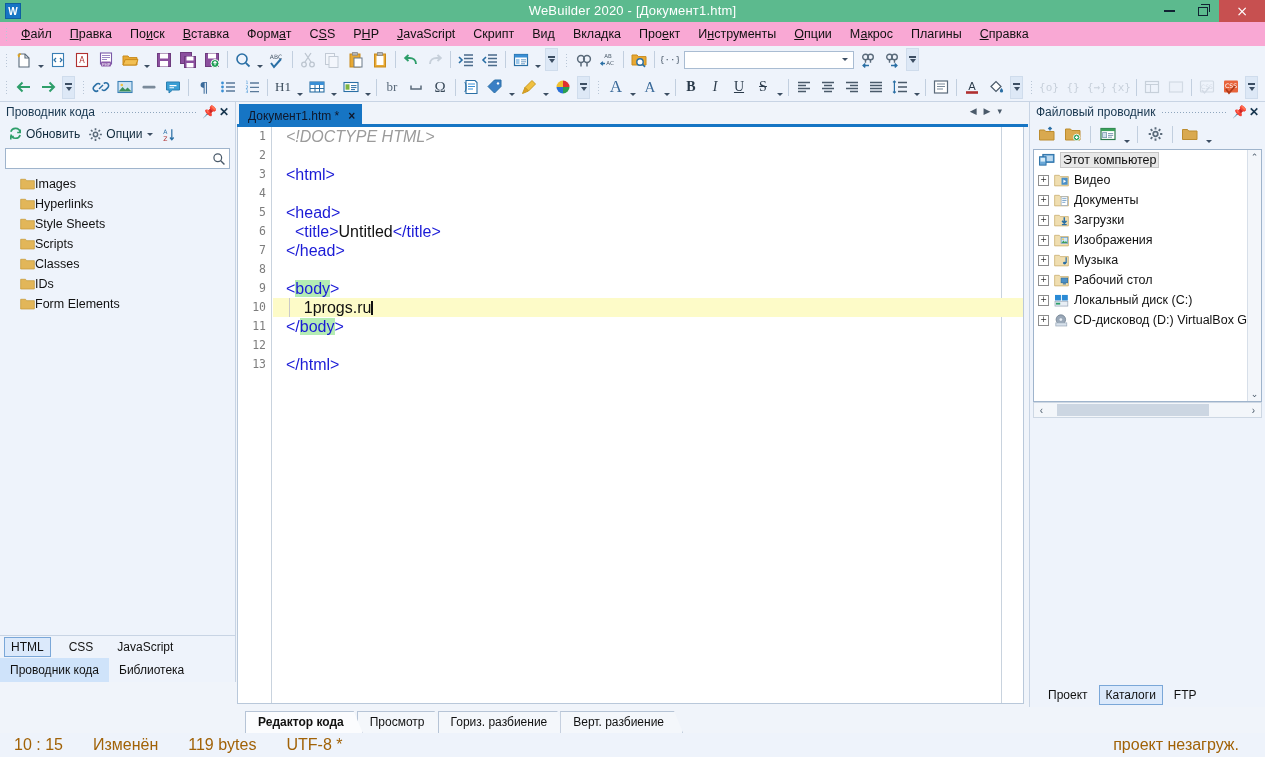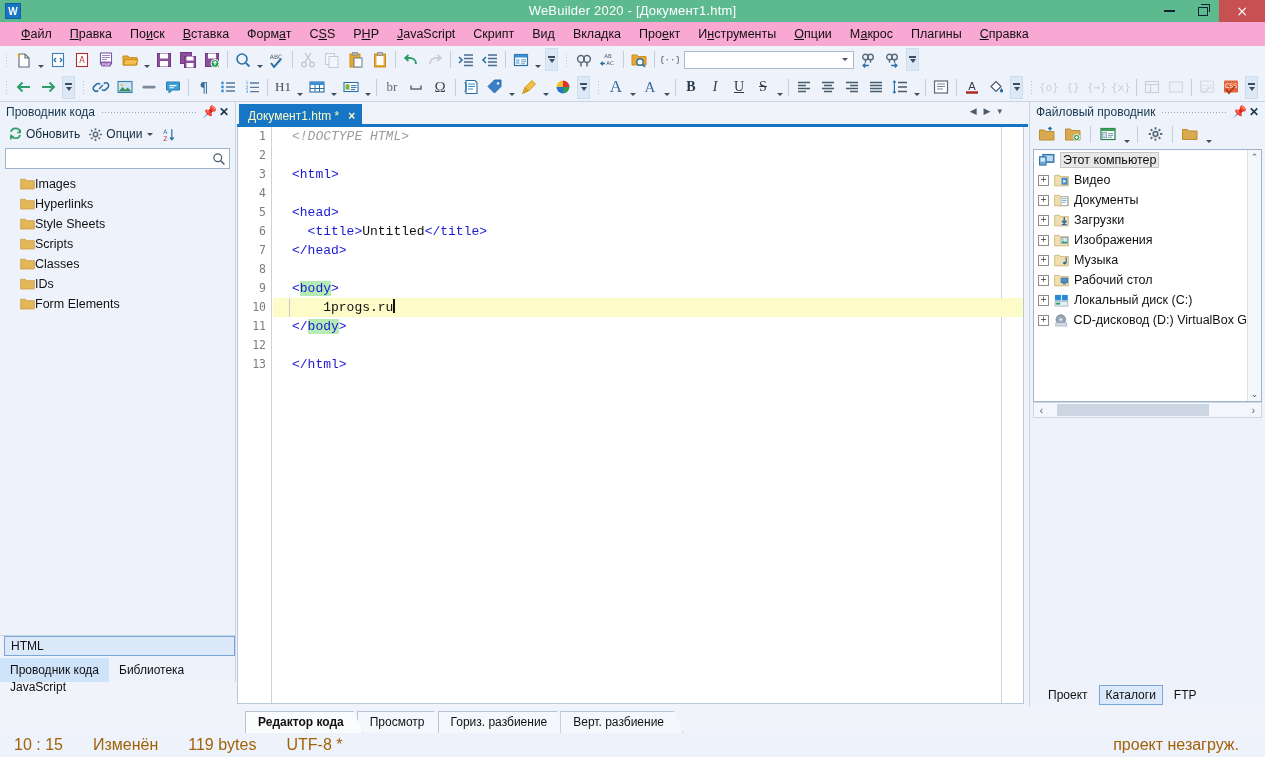--- a/index.html
+++ b/index.html
@@ -98,61 +98,61 @@
     font-family:"Liberation Sans",sans-serif;padding-left:4px;background:transparent;
   }
   .search-ico{width:20px;display:flex;align-items:center;justify-content:center;}
   .tree{margin-top:5px;}
   .tree-row{height:20px;display:flex;align-items:center;padding-left:20px;cursor:default;}
   .tree-row .tl{font-size:12.5px;color:#111;}
   .left-tabs{
     position:absolute;left:0;bottom:0;width:100%;
   }
   .lang-row{
-    height:22px;display:flex;gap:2px;padding-left:4px;
-    background:#eef3fb;border-top:1px solid #c8d4e4;flex-direction:column;
+    height:22px;display:flex;align-items:center;gap:12px;padding-left:4px;
+    background:#eef3fb;border-top:1px solid #c8d4e4;
   }
   .lang-btn{font-size:12px;padding:2px 6px;color:#111;cursor:pointer;}
   .lang-btn.active{background:#dbe9fb;border:1px solid #7aa7d8;}
   .bottom-tabrow{
     height:24px;display:flex;align-items:stretch;background:#eef3fb;
   }
   .btab{font-size:12px;padding:4px 10px;color:#111;cursor:pointer;display:flex;align-items:center;}
   .btab.active{background:#cfe3fa;}
 
   
   .editor-area{
     position:absolute;left:237px;top:102px;width:791px;height:605px;
     background:#f0f4fa;
   }
   .tabstrip{height:25px;position:relative;background:#f0f4fa;}
   .doc-tab{
-    position:absolute;left:2px;top:2px;height:23px;background:#1675c4;color:#fef9c3;
+    position:absolute;left:2px;top:2px;height:23px;background:#1675c4;color:#0f172a;
     display:flex;align-items:center;padding:0 7px 0 9px;font-size:12px;cursor:pointer;
   }
   .doc-tab .x{margin-left:9px;font-size:12px;font-weight:bold;}
   .tab-nav{position:absolute;right:26px;top:4px;display:flex;align-items:center;gap:7px;}
   .tnav{font-size:9px;color:#4a5a6a;cursor:pointer;}
   .tab-underline{position:absolute;left:0;right:0;bottom:0;height:3px;background:#1675c4;}
   .code-wrap{
     position:absolute;left:0;top:25px;width:787px;height:577px;background:#fff;
     border:1px solid #b9c8da;border-top:none;box-sizing:border-box;overflow:hidden;
   }
   .gutter{
     position:absolute;left:0;top:0;width:34px;height:100%;
     background:#fff;border-right:1px solid #c9d3de;box-sizing:border-box;
   }
   .gnum{
     height:19px;line-height:19px;text-align:right;padding-right:5px;
     font-family:"DejaVu Sans Mono",monospace;font-size:11.5px;color:#7d7d7d;
   }
   .codelines{position:absolute;left:35px;top:0;right:0;height:100%;}
   .cline{
-    height:19px;line-height:19px;padding-left:19px;white-space:pre;
-    font-family:Liberation Mono, monospace;font-size:13px;
+    height:19px;line-height:19px;padding-left:13px;white-space:pre;
+    font-family:Liberation Sans, sans-serif;font-size:16px;
   }
   .cline.cur{background:#fdfbc8;}
   .tok-doctype{color:#9b9b9b;font-style:italic;}
   .tok-tag{color:#1a1ad6;}
   .tok-match{color:#1a1ad6;background:#b4ecb4;}
   .tok-txt{color:#111;}
   .caretbar{display:inline-block;width:1.5px;height:14px;background:#111;vertical-align:-2px;}
   .rmargin{position:absolute;top:0;bottom:0;left:763px;width:1px;background:#c9d3de;}
   .indentguide{position:absolute;left:51px;width:1px;background:#c9c9c9;}
 

